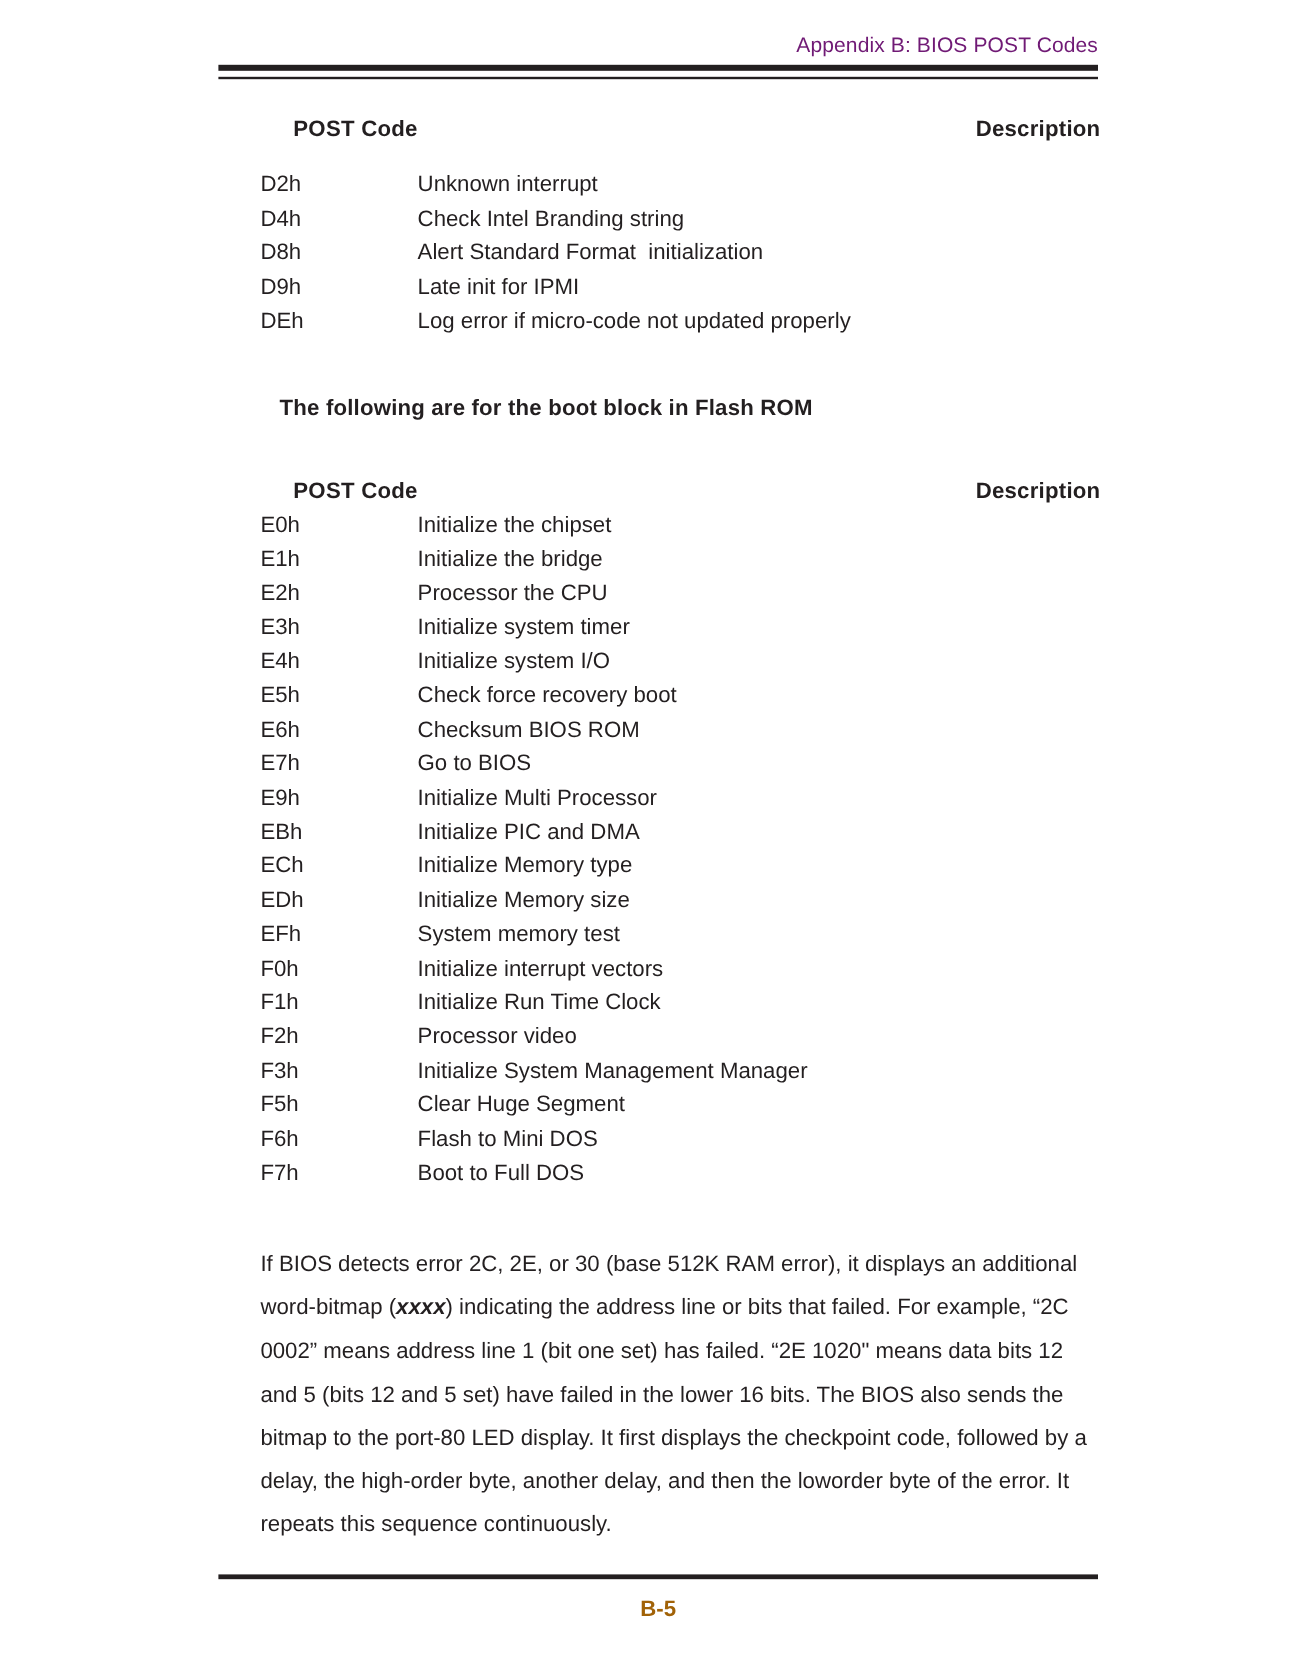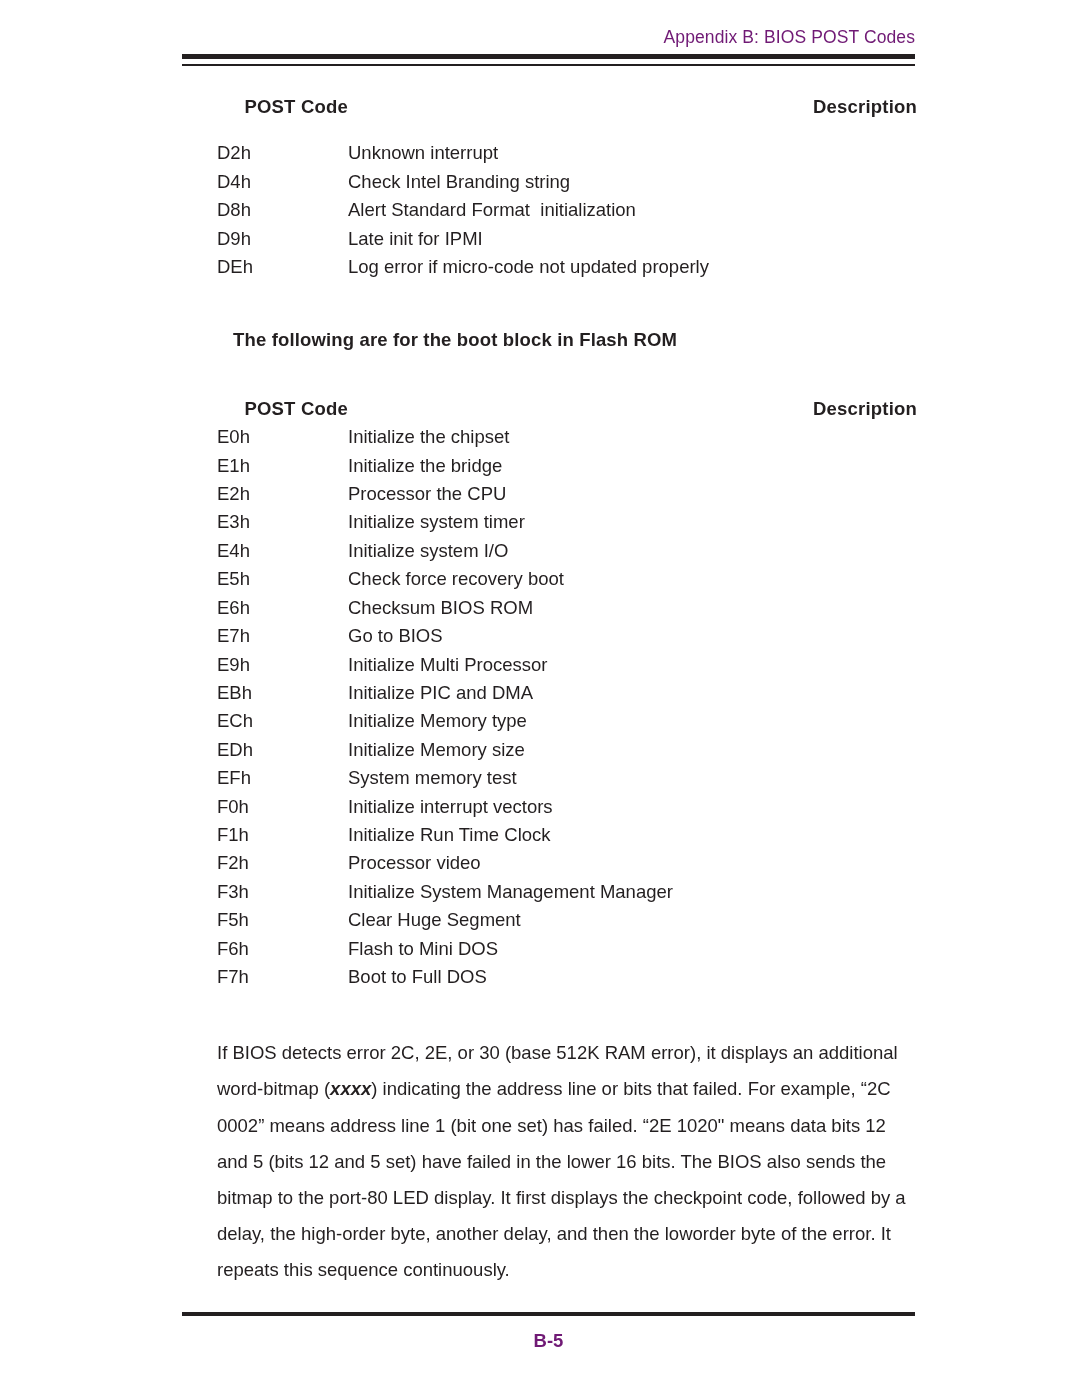--- a/index.html
+++ b/index.html
@@ -126,21 +126,21 @@
     background: #231f20;
   }
   .folio {
     position: absolute;
     left: 182px;
     top: 1330px;
     width: 733px;
     text-align: center;
     font-size: 18.5px;
     font-weight: bold;
-    color: #701a75;
+    color: #a16207;
   }
 </style>
 </head>
 <body>
 
 <div class="page">
 
   <div class="running-head">Appendix B: BIOS POST Codes</div>
 
   <div class="rule-thick head-rule-thick"></div>

